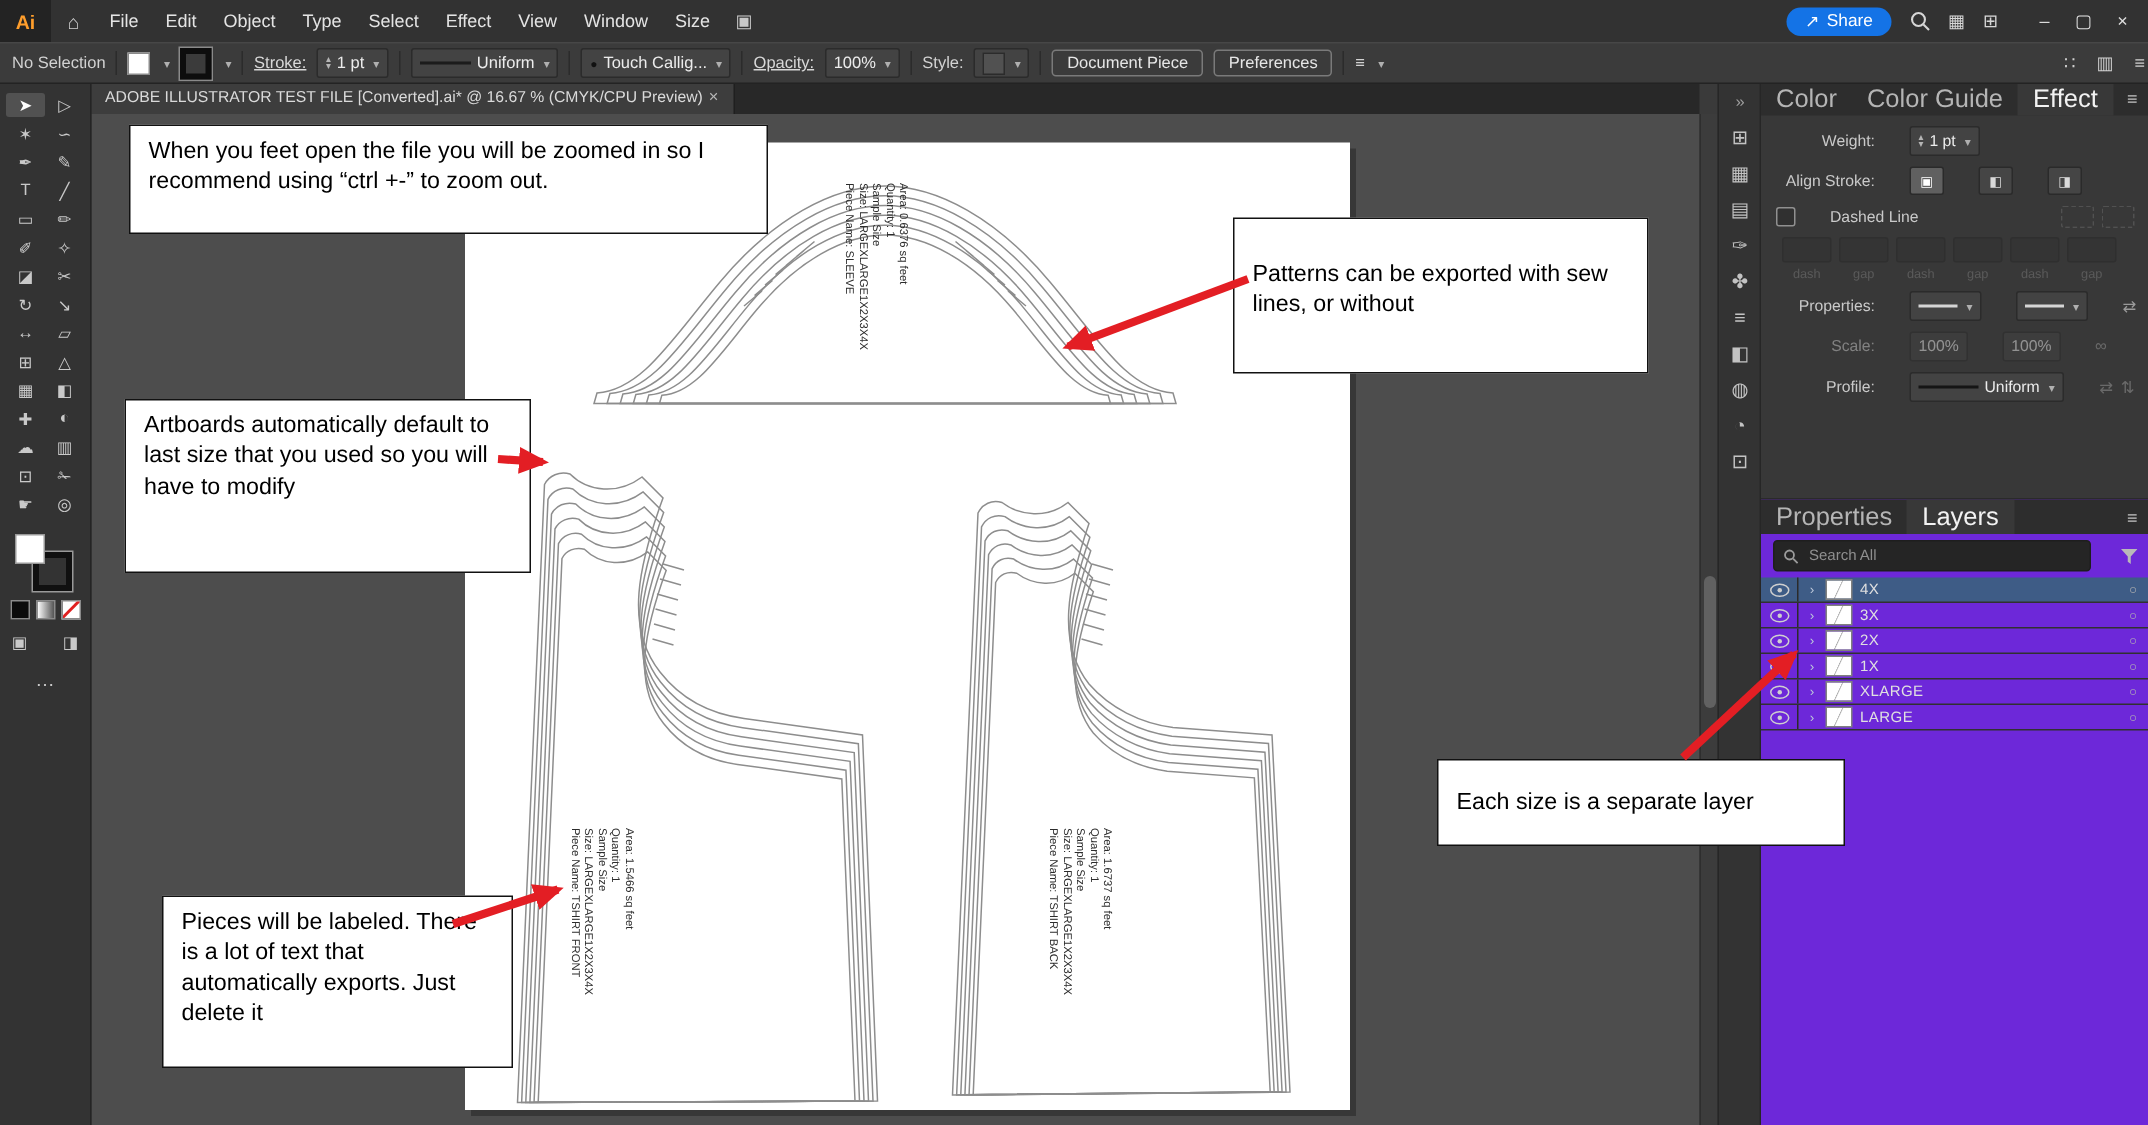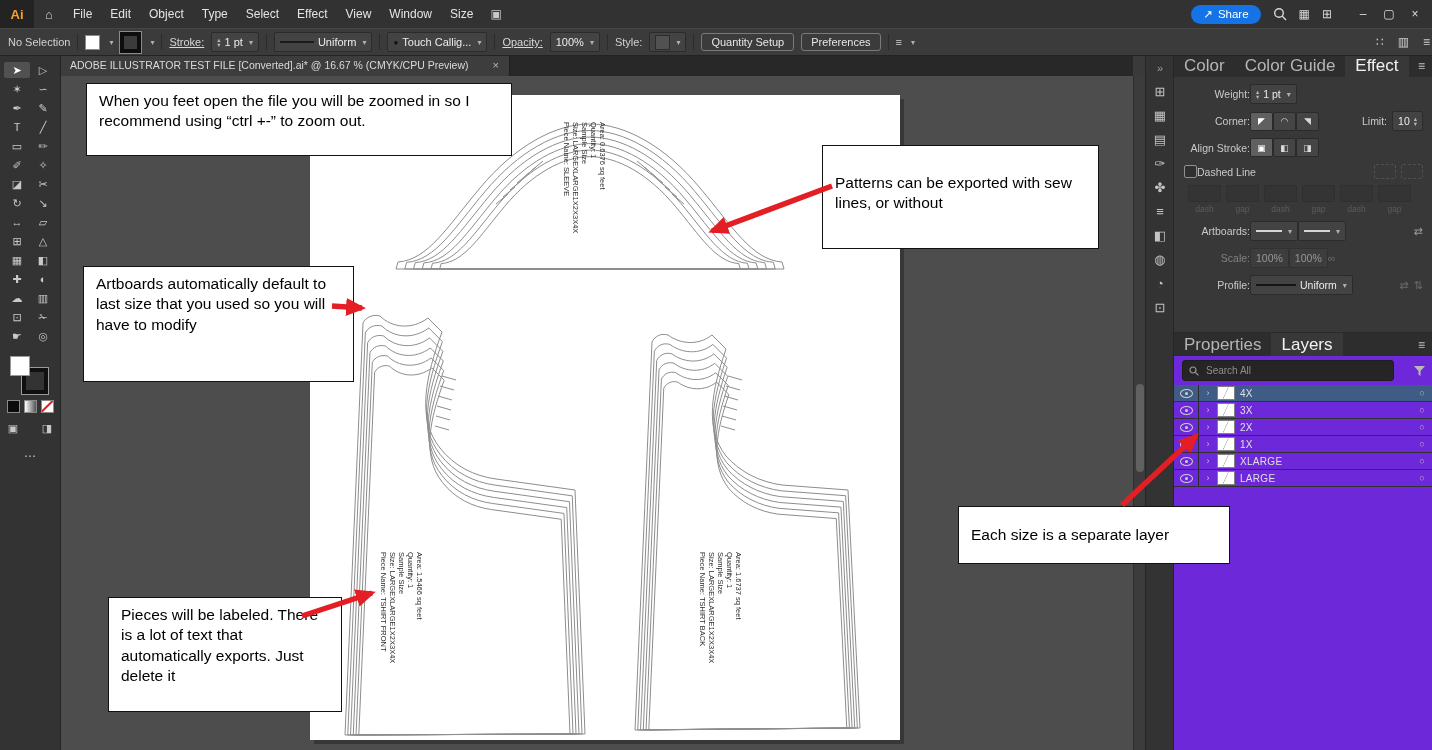--- a/index.html
+++ b/index.html
@@ -29,21 +29,21 @@
   .stepper{display:flex;flex-direction:column;line-height:5px;font-size:6.5px;color:#b5b5b5}
   .combo-val{color:#ececec;white-space:nowrap}
   .cline{display:inline-block;width:34px;height:0;border-top:2px solid #1b1b1b}
   .dot{font-size:8px;color:#111}
   .swatch-mini{width:13px;height:13px;background:#515151;border:1px solid #2b2b2b}
   .cb-btn{background:none;border:1px solid #7a7a7a;border-radius:3px;color:#e6e6e6;font-size:11px;padding:2px 9px;font-family:inherit}
   .cb-right{margin-left:auto;display:flex;gap:14px;color:#cfcfcf;padding-right:10px;font-size:12px}
 
   
   .tabbar{position:absolute;left:60px;top:54px;width:1073px;height:22px;background:#282828;display:flex}
-  .doc-tab{display:flex;align-items:center;gap:24px;padding:0 10px;background:#3d3d3d;color:#dadada;font-size:10.5px;border-right:1px solid #1f1f1f}
+  .doc-tab{display:flex;align-items:center;gap:4px;padding:0 10px;background:#3d3d3d;color:#dadada;font-size:10.5px;border-right:1px solid #1f1f1f}
   .tab-close{color:#b8b8b8;font-size:11px}
 
   
   .toolbar{position:absolute;left:0;top:54px;width:60px;height:696px;background:#333;border-right:1px solid #242424;display:flex;flex-direction:column;align-items:center;padding-top:8px;z-index:5}
   .tools-grid{display:grid;grid-template-columns:26px 26px;row-gap:3px}
   .tool{width:26px;height:16px;display:flex;align-items:center;justify-content:center;color:#c9c9c9;font-size:11px}
   .tool.active{background:#515151;border-radius:2px;color:#fff}
   .swatch-widget{position:relative;width:44px;height:38px;margin-top:12px}
   .sw-fill{position:absolute;left:2px;top:0;width:18px;height:18px;background:#fff;border:1px solid #999;z-index:2}
   .sw-stroke{position:absolute;left:14px;top:12px;width:18px;height:18px;border:4px solid #101010;background:#333;box-shadow:0 0 0 1px #999}
@@ -68,21 +68,21 @@
   .collapse{color:#9f9f9f;font-size:11px}
   .pi{color:#c3c3c3;font-size:13px;line-height:1}
 
   .panels{position:absolute;left:1173px;top:54px;width:259px;height:696px;background:#383838;border-left:1px solid #262626;z-index:5}
   .ptabs{height:23px;background:#2d2d2d;display:flex;align-items:stretch}
   .ptab{display:flex;align-items:center;padding:0 10px;font-size:17px;color:#b5b5b5}
   .ptab.active{background:#383838;color:#f2f2f2}
   .pmenu{margin-left:auto;display:flex;align-items:center;padding:0 8px;color:#c0c0c0;font-size:12px}
 
   .stroke-panel{position:absolute;left:0;top:0;width:259px;height:278px}
-  .sp-row{display:flex;align-items:center;padding:0 10px;margin-top:7px;font-size:10.5px;color:#c9c9c9;gap:0}
+  .sp-row{display:flex;align-items:center;padding:0 10px;margin-top:7px;font-size:10.5px;color:#c9c9c9;gap:23px}
   .sp-label{width:66px;text-align:right;flex:none;white-space:nowrap}
   .icon-btn{width:21px;height:17px;background:#454545;border:1px solid #2a2a2a;color:#dadada;display:flex;align-items:center;justify-content:center;font-size:9px;border-radius:2px}
   .icon-btn.sel{background:#606060;color:#fff}
   .sp-right{margin-left:auto;display:flex;align-items:center;gap:5px}
   .checkbox{width:11px;height:11px;border:1px solid #909090;background:#303030;border-radius:2px;flex:none}
   .dash-preset{width:20px;height:13px;border:1px dashed #6a6a6a;border-radius:2px}
   .dash-row{display:flex;gap:5px;padding-left:14px;margin-top:6px}
   .dash-cell{width:33px;text-align:center}
   .dash-box{height:15px;background:#313131;border:1px solid #272727;border-radius:2px}
   .dash-lbl{font-size:8.5px;color:#7c7c7c;margin-top:2px}
@@ -187,21 +187,21 @@
     <span class="combo-val">100%</span>
     <span class="caret">▾</span>
   </span>
   <span class="vdiv"></span>
   <span>Style:</span>
   <span class="combo">
     <span class="swatch-mini"></span>
     <span class="caret">▾</span>
   </span>
   <span class="vdiv"></span>
-  <button class="cb-btn">Quantity Setup</button>
+  <button class="cb-btn">Document Piece</button>
   <button class="cb-btn">Preferences</button>
   <span class="vdiv"></span>
   <span>≡</span>
   <span class="caret">▾</span>
   <span class="cb-right">
     <span>∷</span>
     <span>▥</span>
     <span>≡</span>
   </span>
 </div>
@@ -427,36 +427,20 @@
       <span class="combo">
         <span class="stepper">
             <span>▴</span>
             <span>▾</span>
           </span>
         <span class="combo-val">1 pt</span>
         <span class="caret">▾</span>
       </span>
     </div>
     <div class="sp-row">
-      <span class="sp-label">Corner:</span>
-      <span class="icon-btn sel">◤</span>
-      <span class="icon-btn">◠</span>
-      <span class="icon-btn">◥</span>
-      <span class="sp-right">
-        <span>Limit:</span>
-        <span class="combo">
-          <span class="combo-val">10</span>
-          <span class="stepper">
-              <span>▴</span>
-              <span>▾</span>
-            </span>
-        </span>
-      </span>
-    </div>
-    <div class="sp-row">
       <span class="sp-label">Align Stroke:</span>
       <span class="icon-btn sel">▣</span>
       <span class="icon-btn">◧</span>
       <span class="icon-btn">◨</span>
     </div>
     <div class="sp-row">
       <span class="checkbox"></span>
       <span>Dashed Line</span>
       <span class="sp-right">
         <span class="dash-preset disabled"></span>
@@ -489,21 +473,21 @@
           <div class="dash-box"></div>
           <div class="dash-lbl">dash</div>
         </div>
 
         <div class="dash-cell">
           <div class="dash-box"></div>
           <div class="dash-lbl">gap</div>
         </div>
       </div>
     <div class="sp-row">
-      <span class="sp-label">Artboards:</span>
+      <span class="sp-label">Properties:</span>
       <span class="combo">
         <span class="aline"></span>
         <span class="caret">▾</span>
       </span>
       <span class="combo">
         <span class="aline"></span>
         <span class="caret">▾</span>
       </span>
       <span class="sp-right">
           <span class="link-icon">⇄</span>

